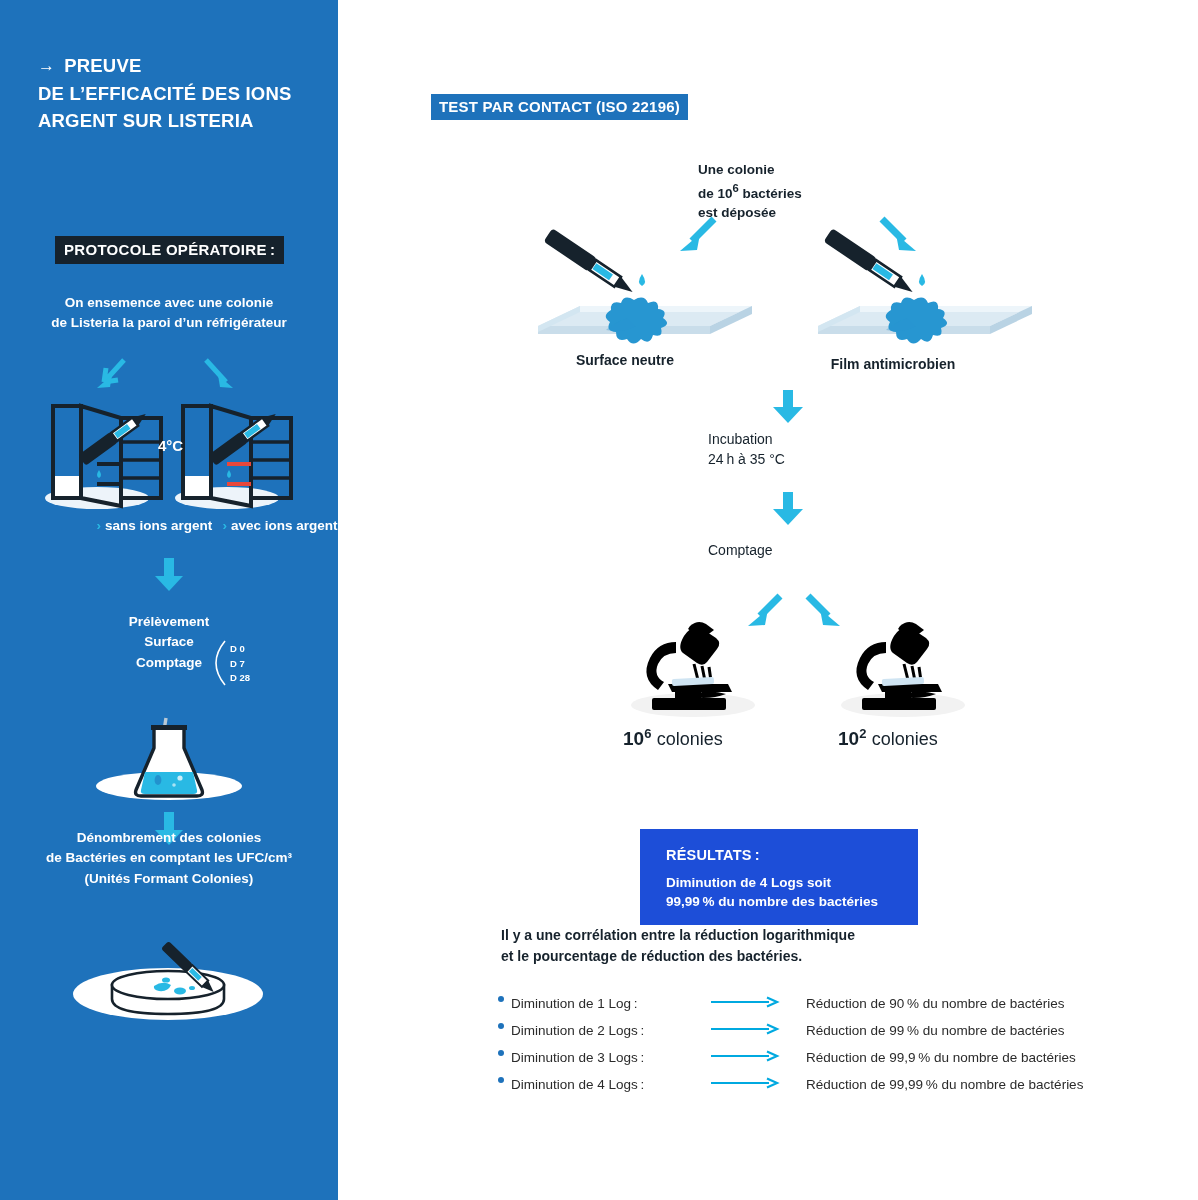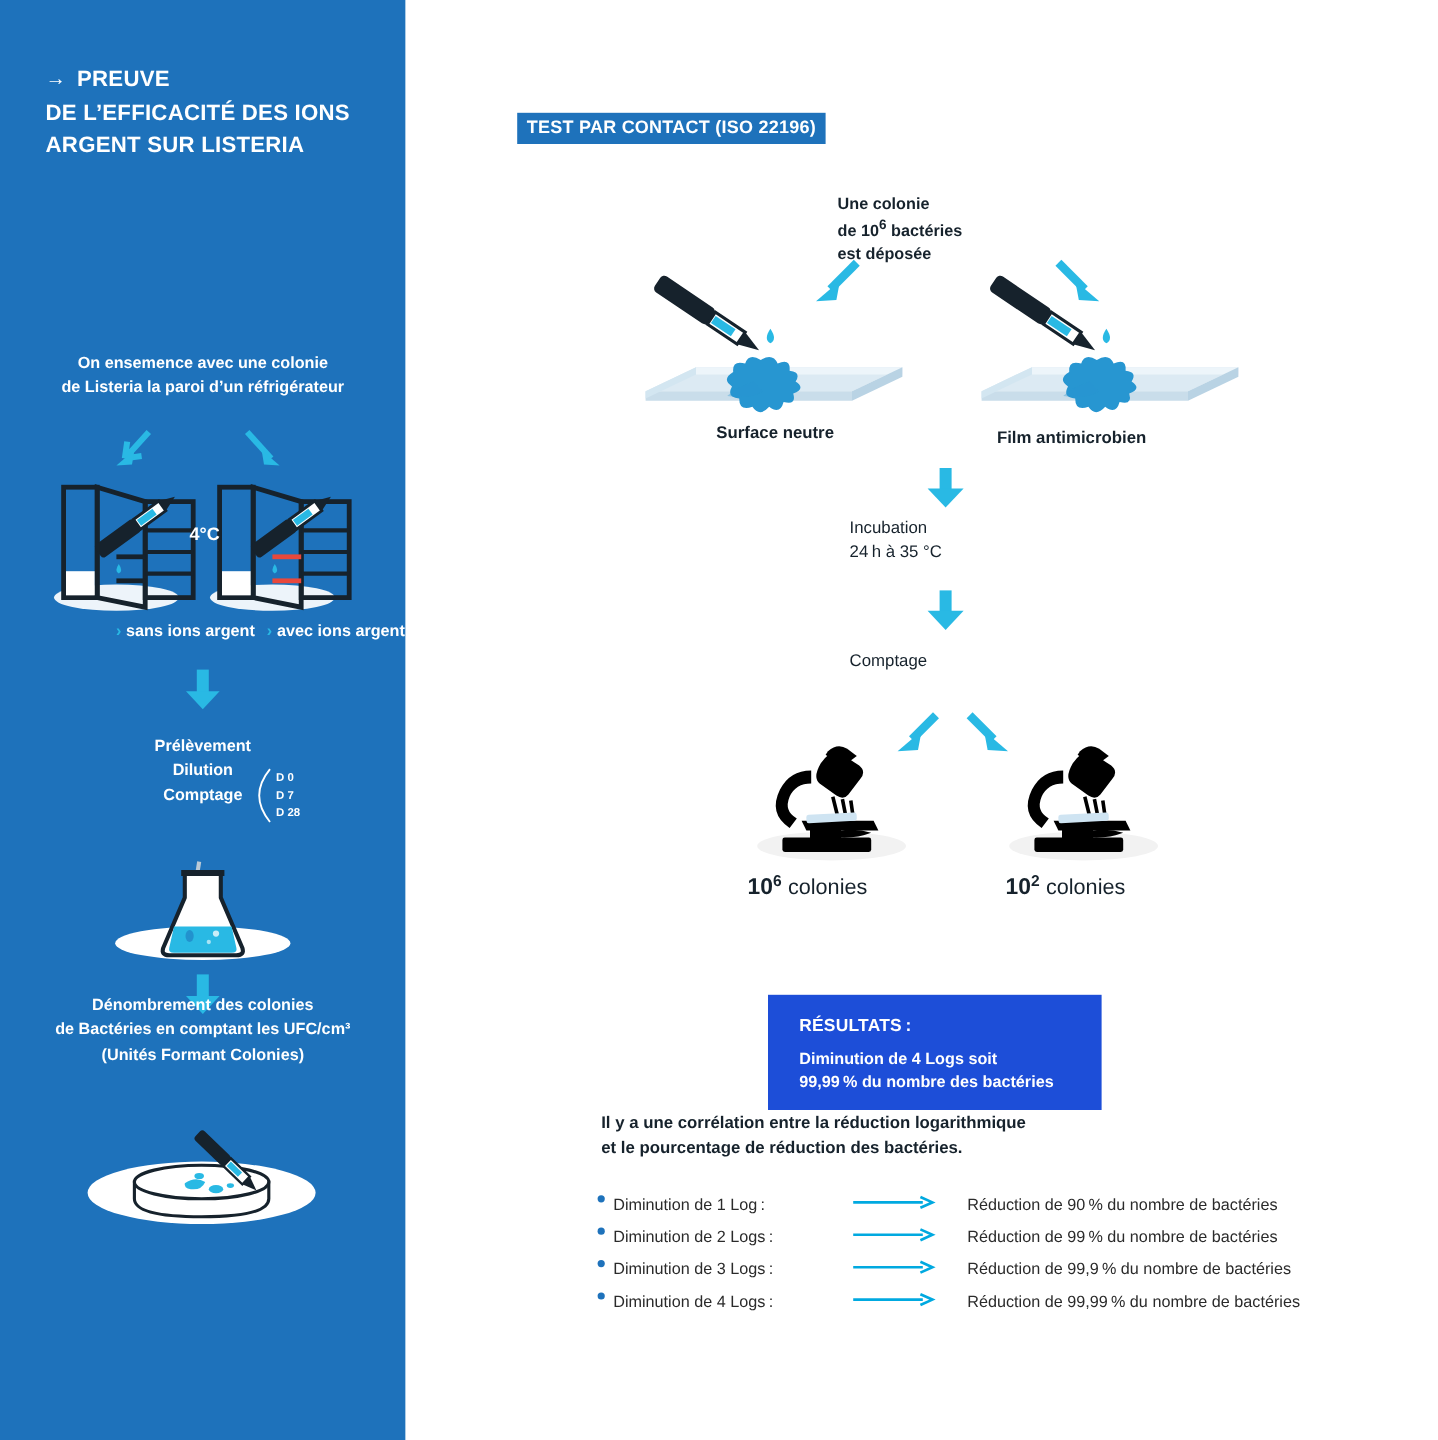--- a/index.html
+++ b/index.html
@@ -83,21 +83,21 @@
     font-size:13.5px;font-weight:bold;line-height:1.45;
   }
   #colonie-txt{left:360px;top:160px;width:260px;}
   #incubation-txt{left:370px;top:429px;width:240px;font-weight:normal;font-size:14px;}
   #comptage-txt{left:370px;top:540px;width:240px;font-weight:normal;font-size:14px;}
 
   .surface-label{
     position:absolute;text-align:center;color:#16222C;
     font-size:14px;font-weight:bold;
   }
-  #lbl-neutre{left:193px;top:352px;width:230px;}
+  #lbl-neutre{left:172px;top:352px;width:230px;}
   #lbl-film{left:440px;top:356px;width:230px;}
 
   .colonies-label{
     position:absolute;color:#16222C;font-size:19px;font-weight:bold;
     white-space:nowrap;
   }
   #col-left{left:285px;top:726px;}
   #col-right{left:500px;top:726px;}
   .colonies-label sup{font-size:13px;font-weight:bold;}
   .colonies-label .cw{font-weight:normal;font-size:18px;}
@@ -146,20 +146,21 @@
 <div class="page">
 
   <div class="sidebar">
 
     <div class="side-title">
       <span class="arrow">→</span><span>PREUVE</span><br>
       <span>DE L’EFFICACITÉ DES IONS</span><br>
       <span>ARGENT SUR LISTERIA</span>
     </div>
 
+    <div class="protocol-badge">PROTOCOLE OPÉRATOIRE :</div>
 
     <div class="side-p" id="side-p1">
       <span>On ensemence avec une colonie</span><br>
       <span>de Listeria la paroi d’un réfrigérateur</span>
     </div>
 
     <svg class="sv-arrow" style="left:92px;top:358px;" width="38" height="34" viewBox="0 0 38 34">
       <path d="M32 2 L12 24 M12 24 L26 22 M12 24 L14 10" fill="none" stroke="#29B9E4" stroke-width="5" stroke-linecap="butt"></path>
       <path d="M5 30 L20 17 L18 29 Z" fill="#29B9E4"></path>
     </svg>
@@ -219,21 +220,21 @@
       <div><span class="chev">›</span><span>avec ions argent</span></div>
     </div>
 
     <svg class="sv-arrow" style="left:155px;top:558px;" width="28" height="34" viewBox="0 0 28 34">
       <rect x="9" y="0" width="10" height="21" fill="#29B9E4"></rect>
       <path d="M0 18 L14 33 L28 18 Z" fill="#29B9E4"></path>
     </svg>
 
     <div class="side-p" id="side-p2">
       <span>Prélèvement</span><br>
-      <span>Dilution</span><br>
+      <span>Surface</span><br>
       <span>Comptage</span>
     </div>
 
     <div class="brace-box">
       <svg width="14" height="46" viewBox="0 0 14 46">
         <path d="M12 1 Q3 12 3 23 Q3 34 12 45" fill="none" stroke="#ffffff" stroke-width="1.6"></path>
       </svg>
       <div class="dlist">
         <div>D 0</div>
         <div>D 7</div>

